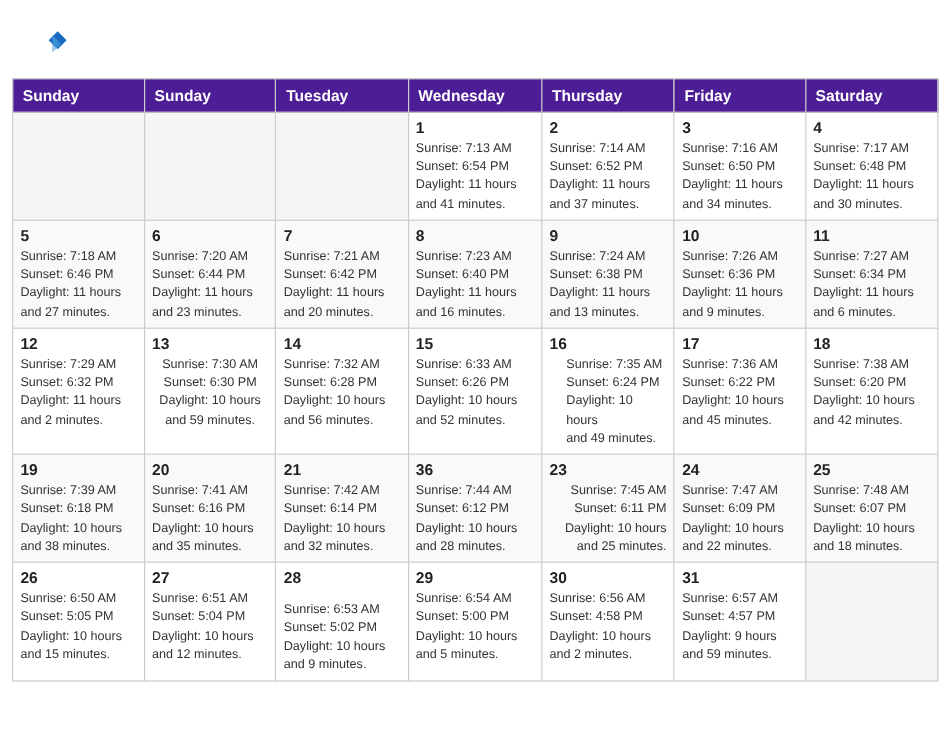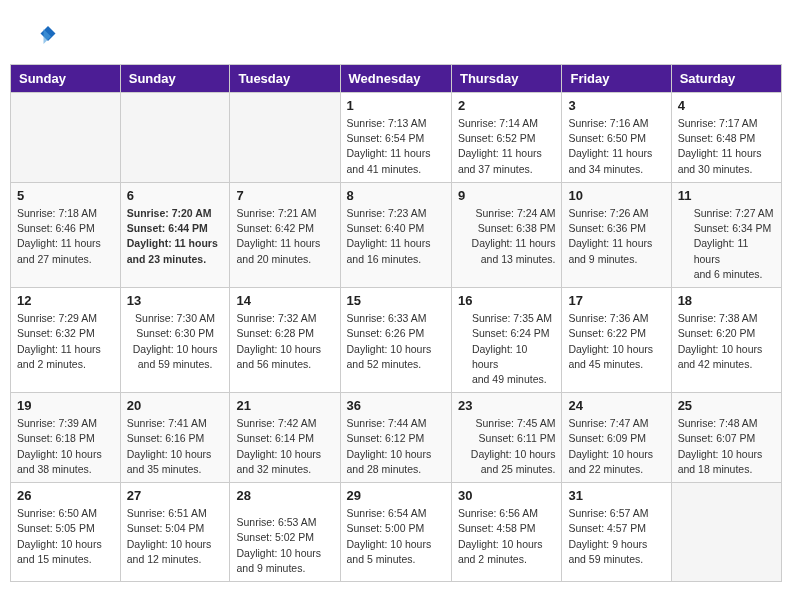--- a/index.html
+++ b/index.html
@@ -157,56 +157,56 @@
       <tr>
         <td>
           <div class="day-number">5</div>
           <div class="day-info" style="white-space: pre-line;">Sunrise: 7:18 AM
 Sunset: 6:46 PM
 Daylight: 11 hours
 and 27 minutes.</div>
         </td>
         <td>
           <div class="day-number">6</div>
-          <div class="day-info" style="white-space: pre-line; font-weight: bold;">Sunrise: 7:20 AM
+          <div class="day-info" style="white-space: pre-line;">Sunrise: 7:20 AM
 Sunset: 6:44 PM
 Daylight: 11 hours
 and 23 minutes.</div>
         </td>
         <td>
           <div class="day-number">7</div>
           <div class="day-info" style="white-space: pre-line;">Sunrise: 7:21 AM
 Sunset: 6:42 PM
 Daylight: 11 hours
 and 20 minutes.</div>
         </td>
         <td>
           <div class="day-number">8</div>
           <div class="day-info" style="white-space: pre-line;">Sunrise: 7:23 AM
 Sunset: 6:40 PM
 Daylight: 11 hours
 and 16 minutes.</div>
         </td>
         <td>
           <div class="day-number">9</div>
-          <div class="day-info" style="white-space: pre-line; text-align: right;">Sunrise: 7:24 AM
+          <div class="day-info" style="white-space: pre-line;">Sunrise: 7:24 AM
 Sunset: 6:38 PM
 Daylight: 11 hours
 and 13 minutes.</div>
         </td>
         <td>
           <div class="day-number">10</div>
           <div class="day-info" style="white-space: pre-line;">Sunrise: 7:26 AM
 Sunset: 6:36 PM
 Daylight: 11 hours
 and 9 minutes.</div>
         </td>
         <td>
           <div class="day-number">11</div>
-          <div class="day-info" style="white-space: pre-line; margin-left: 16px;">Sunrise: 7:27 AM
+          <div class="day-info" style="white-space: pre-line;">Sunrise: 7:27 AM
 Sunset: 6:34 PM
 Daylight: 11 hours
 and 6 minutes.</div>
         </td>
       </tr>
       <tr>
         <td>
           <div class="day-number">12</div>
           <div class="day-info" style="white-space: pre-line;">Sunrise: 7:29 AM
 Sunset: 6:32 PM

